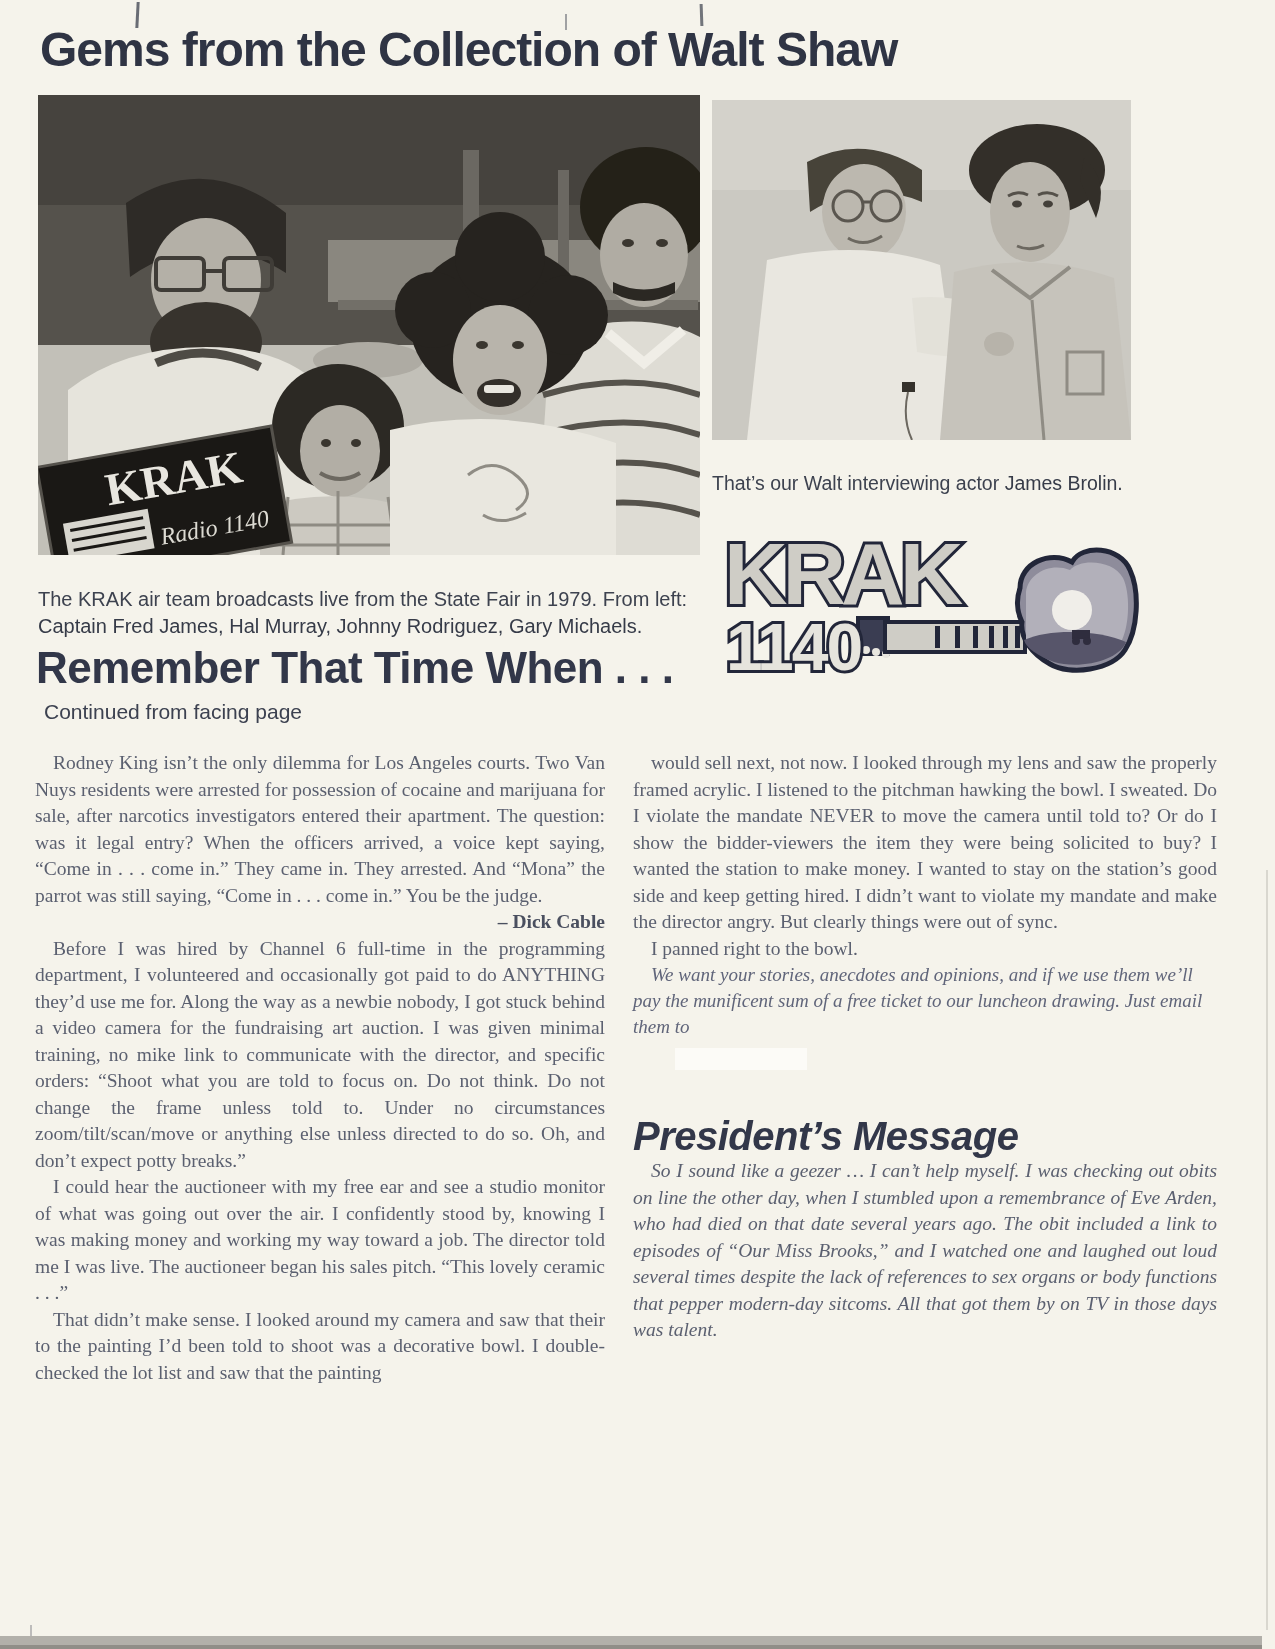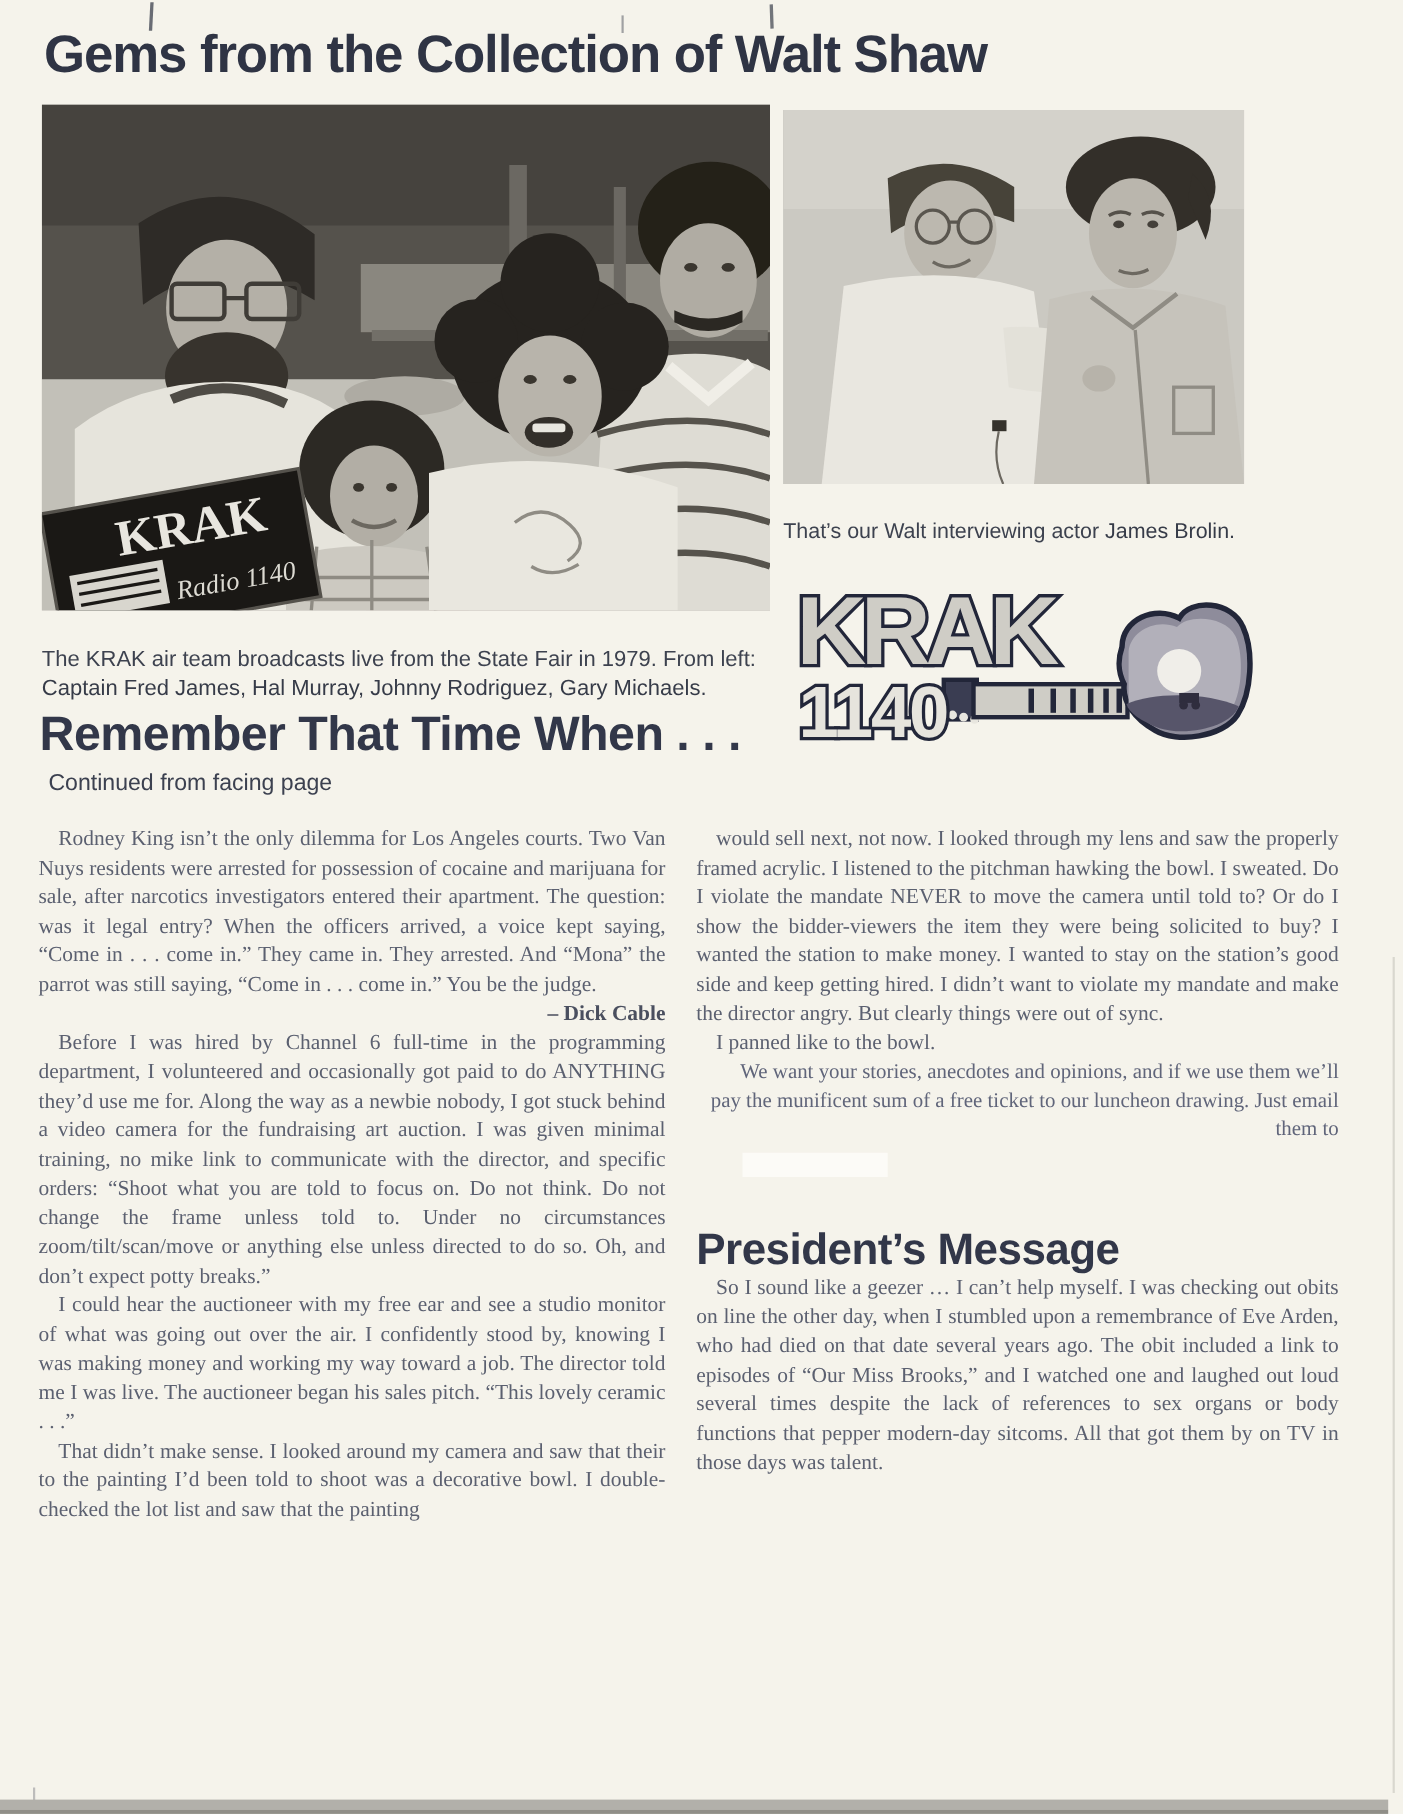--- a/index.html
+++ b/index.html
@@ -50,27 +50,27 @@
   }
   .col-left{left:35px;width:570px;}
   .col-right{left:633px;width:584px;}
   .col p{margin:0;text-indent:18px;}
   .byline{
     font-weight:bold;color:#4a4f5f;text-align:right;text-indent:0;
     margin:1px 0 2px 0;
   }
   .byline-right{padding-right:48px;}
   .note{
-    color:#60657a;font-size:19px;line-height:26px;
-    margin-top:4px;text-indent:0;text-align:right;
+    font-style:italic;color:#60657a;font-size:19px;line-height:26px;
+    margin-top:4px;text-indent:0;text-align:left;
   }
   .redaction{
     width:132px;height:22px;background:#fcfbf7;margin:8px 0 0 42px;
   }
-  .president-block{margin-top:44px;text-align:left;}
+  .president-block{margin-top:44px;text-align:left;font-style:italic;}
   .president-heading{font-size:40px;line-height:44px;margin:0;}
   .president-sub{margin:6px 0 8px 2px;}
   
   .artifact{background:#3a3f4c;}
   .edge-line{background:#d9d7cf;}
   .bottom-bar{left:0;top:1636px;width:1262px;height:9px;background:#b2b0aa;}
   .bottom-bar2{left:0;top:1645px;width:1262px;height:4px;background:#908e88;}
 </style>
 </head>
 <body>
@@ -236,21 +236,21 @@
 <div class="col col-left">
   <p>Rodney King isn’t the only dilemma for Los Angeles courts. Two Van Nuys residents were arrested for possession of cocaine and marijuana for sale, after narcotics investigators entered their apartment. The question:  was it legal entry?  When the officers arrived, a voice kept saying, “Come in . . . come in.” They came in. They arrested. And “Mona” the parrot was still saying, “Come in . . . come in.”  You be the judge.</p>
   <p class="byline">– Dick Cable</p>
   <p>Before I was hired by Channel 6 full-time in the programming department, I volunteered and occasionally got paid to do ANYTHING they’d use me for. Along the way as a newbie nobody, I got stuck behind a video camera for the fundraising art auction. I was given minimal training, no mike link to communicate with the director, and specific orders:  “Shoot what you are told to focus on. Do not think. Do not change the frame unless told to. Under no circumstances zoom/tilt/scan/move or anything else unless directed to do so. Oh, and don’t expect potty breaks.”</p>
   <p>I could hear the auctioneer with my free ear and see a studio monitor of what was going out over the air. I confidently stood by, knowing I was making money and working my way toward a job. The director told me I was live. The auctioneer began his sales pitch. “This lovely ceramic . . .”</p>
   <p>That didn’t make sense. I looked around my camera and saw that their to the painting I’d been told to shoot was a decorative bowl. I double-checked the lot list and saw that the painting</p>
 </div>
 
 <div class="col col-right">
   <p>would sell next, not now. I looked through my lens and saw the properly framed acrylic. I listened to the pitchman hawking the bowl. I sweated. Do I violate the mandate NEVER to move the camera until told to?  Or do I show the bidder-viewers the item they were being solicited to buy?  I wanted the station to make money. I wanted to stay on the station’s good side and keep getting hired. I didn’t want to violate my mandate and make the director angry. But clearly things were out of sync.</p>
-  <p>I panned like to the bowl.</p>
+  <p>I panned right to the bowl.</p>
   <p class="note">We want your stories, anecdotes and opinions, and if  we use them we’ll pay the munificent sum of  a free ticket to our luncheon drawing. Just email them to</p>
   <div class="redaction"></div>
 
   <div class="president-block">
     <h2 class="h2 president-heading">President’s Message</h2>
     <p style="text-align:justify;">So I sound like a geezer … I can’t help myself. I was checking out obits on line the other day, when I stumbled upon a remembrance of Eve Arden, who had died on that date several years ago. The obit included a link to episodes of “Our Miss Brooks,” and I watched one and laughed out loud several times despite the lack of references to sex organs or body functions that pepper modern-day sitcoms. All that got them by on TV in those days was talent.</p>
   </div>
 </div>
 
 <div class="abs edge-line" style="left:1266px;top:870px;width:2px;height:760px;"></div>

